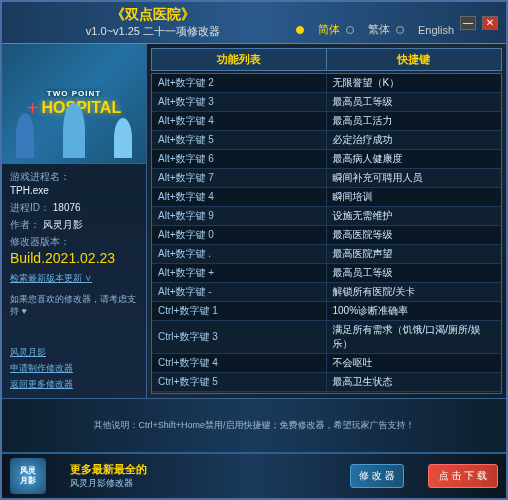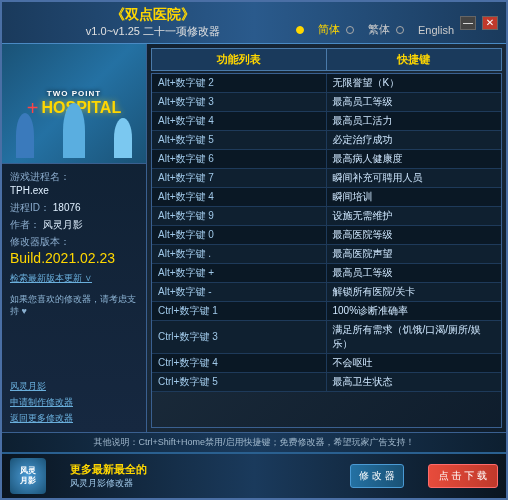--- a/index.html
+++ b/index.html
@@ -239,21 +239,21 @@
       padding: 2px 6px;
       display: flex;
       align-items: center;
       justify-content: space-between;
     }
 
     
     .footer {
       background: linear-gradient(90deg, #0d1f30, #1a3a5c, #0d1f30);
       border-top: 1px solid #3a6090;
-      padding: 3px 8px;
+      padding: 20px 8px;
     }
     .footer-tip {
       color: #a0b8cc;
       font-size: 9px;
       text-align: center;
     }
 
     
     .bottom-banner {
       height: 46px;

